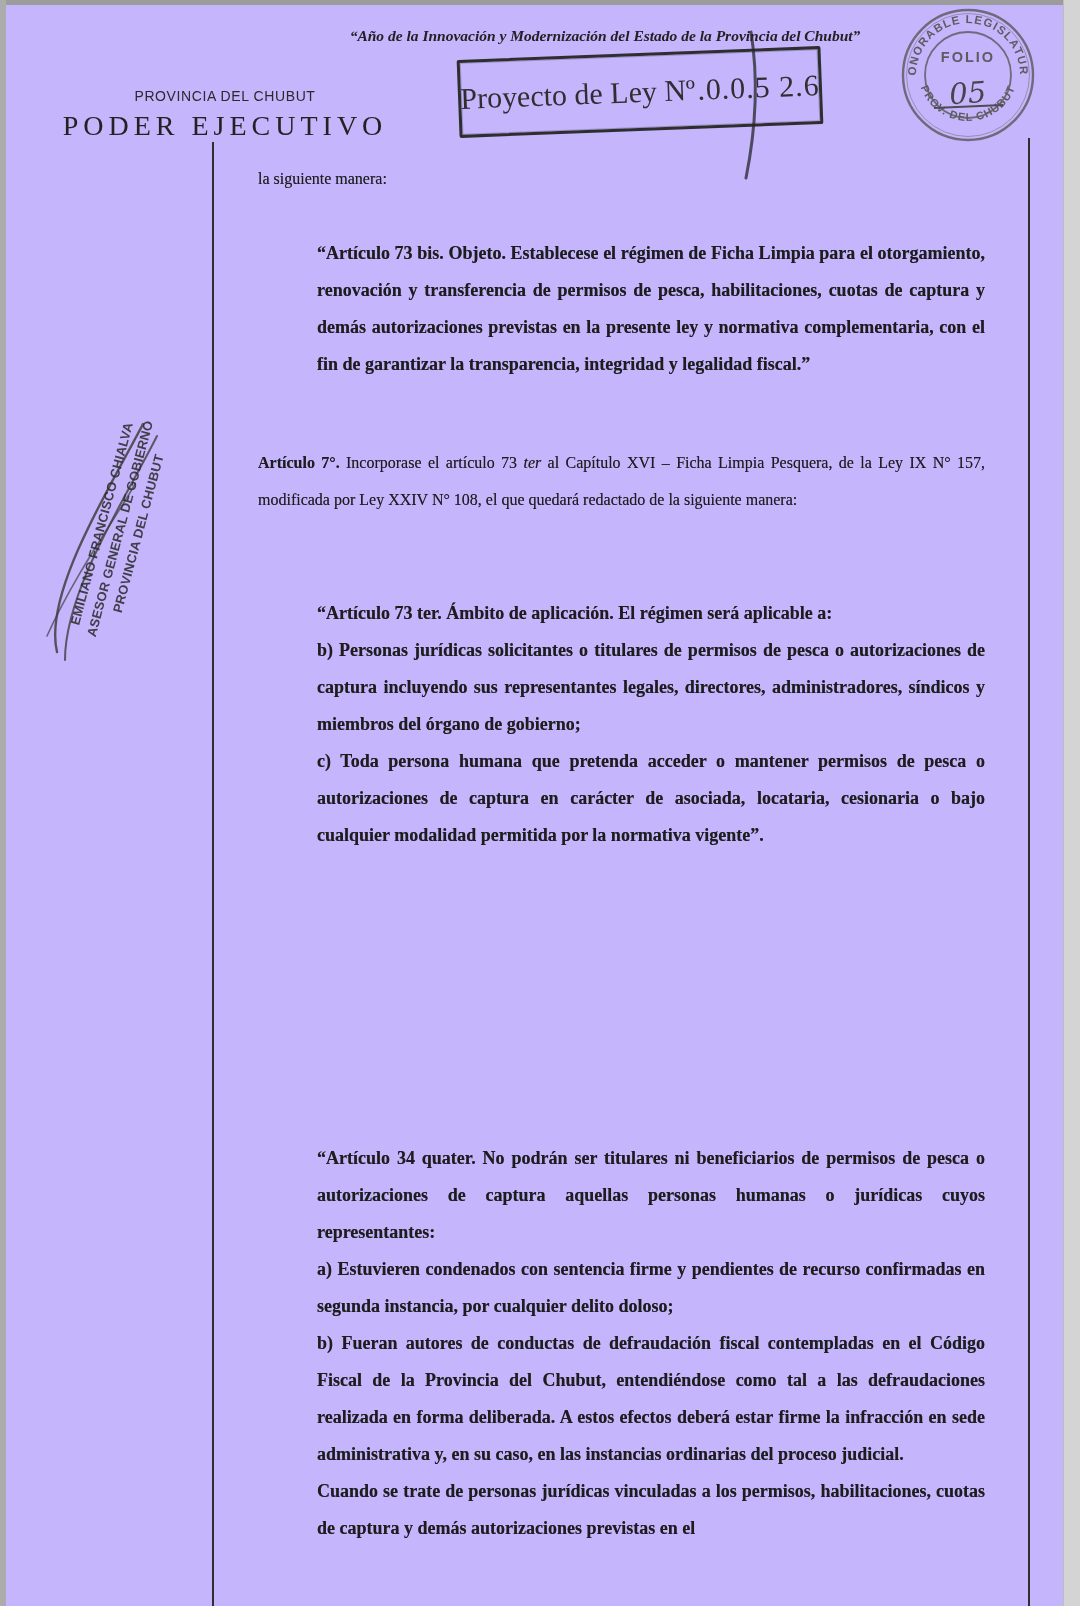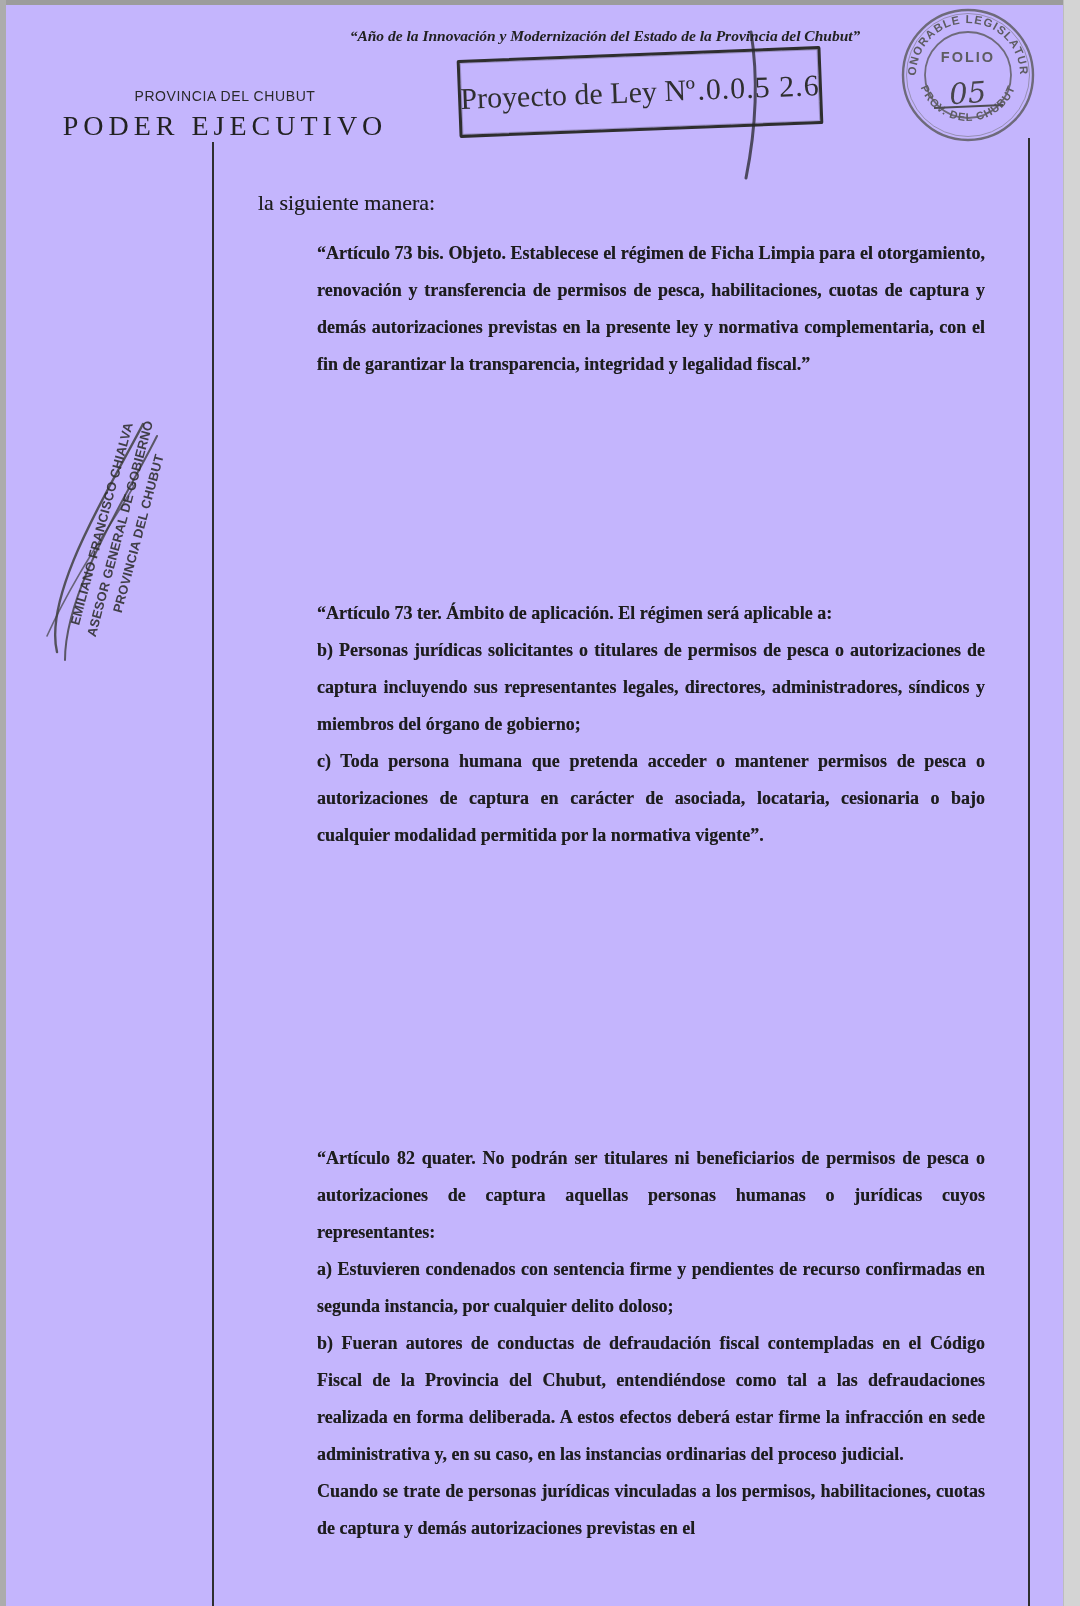--- a/index.html
+++ b/index.html
@@ -50,23 +50,22 @@
     transform:rotate(-75deg);
     text-align:center;
     font-family:"Liberation Sans",sans-serif;font-size:13px;font-weight:600;
     letter-spacing:.2px;line-height:19px;color:#2e2e2e;opacity:.88;
   }
   .sig-strokes{position:absolute;left:15px;top:398px;}
   
   .doc-block{position:absolute;}
   .article{
     left:258px;width:727px;
-    font-size:22px;line-height:37px;text-align:justify;
+    font-size:16px;line-height:37px;text-align:justify;
     text-shadow:0 0 .4px rgba(25,25,25,.55);
-    margin-top:24px;
   }
   .quote{
     left:317px;width:668px;
     font-size:18px;line-height:37px;font-weight:bold;text-align:justify;
     text-shadow:0 0 .4px rgba(25,25,25,.55);
   }
   .doc-block p{margin:0;}
   .t-intro{top:160px;}
   .t-bis{top:235px;}
   .t-art7{top:444px;}
@@ -132,28 +131,31 @@
   </div>
 
   <div class="doc-block article t-intro">
     <p>la siguiente manera:</p>
   </div>
 
   <div class="doc-block quote t-bis">
     <p>“Artículo 73 bis. Objeto. Establecese el régimen de Ficha Limpia para el otorgamiento, renovación y transferencia de permisos de pesca, habilitaciones, cuotas de captura y demás autorizaciones previstas en la presente ley y normativa complementaria, con el fin de garantizar la transparencia, integridad y legalidad fiscal.”</p>
   </div>
 
+  <div class="doc-block article t-art7">
+    <p><b>Artículo 7°.</b><span> Incorporase el artículo 73 </span><i>ter</i><span> al Capítulo XVI – Ficha Limpia Pesquera, de la Ley IX N° 157, modificada por Ley XXIV N° 108, el que quedará redactado de la siguiente manera:</span></p>
+  </div>
 
   <div class="doc-block quote t-ter">
     <p>“Artículo 73 ter. Ámbito de aplicación. El régimen será aplicable a:</p>
     <p>b) Personas jurídicas solicitantes o titulares de permisos de pesca o autorizaciones de captura incluyendo sus representantes legales, directores, administradores, síndicos y miembros del órgano de gobierno;</p>
     <p>c) Toda persona humana que pretenda acceder o mantener permisos de pesca o autorizaciones de captura en carácter de asociada, locataria, cesionaria o bajo cualquier modalidad permitida por la normativa vigente”.</p>
   </div>
 
 
   <div class="doc-block quote t-quater">
-    <p>“Artículo 82 quater. No podrán ser titulares ni beneficiarios de permisos de pesca o autorizaciones de captura aquellas personas humanas o jurídicas cuyos representantes:</p>
+    <p>“Artículo 34 quater. No podrán ser titulares ni beneficiarios de permisos de pesca o autorizaciones de captura aquellas personas humanas o jurídicas cuyos representantes:</p>
     <p>a)  Estuvieren condenados con sentencia firme y pendientes de recurso confirmadas en segunda instancia, por cualquier delito doloso;</p>
     <p>b) Fueran autores de conductas de defraudación fiscal contempladas en el Código Fiscal de la Provincia del Chubut, entendiéndose como tal a las defraudaciones realizada en forma deliberada. A estos efectos deberá estar firme la infracción en sede administrativa y, en su caso, en las instancias ordinarias del proceso judicial.</p>
     <p>Cuando se trate de personas jurídicas vinculadas a los permisos, habilitaciones, cuotas de captura y demás autorizaciones previstas en el</p>
   </div>
 
 </div>
 
 </body></html>

